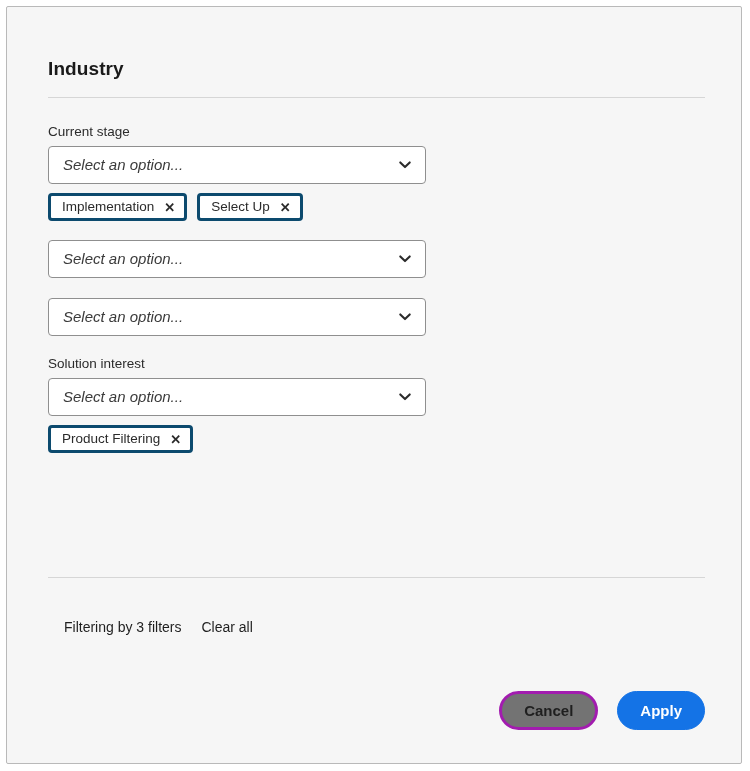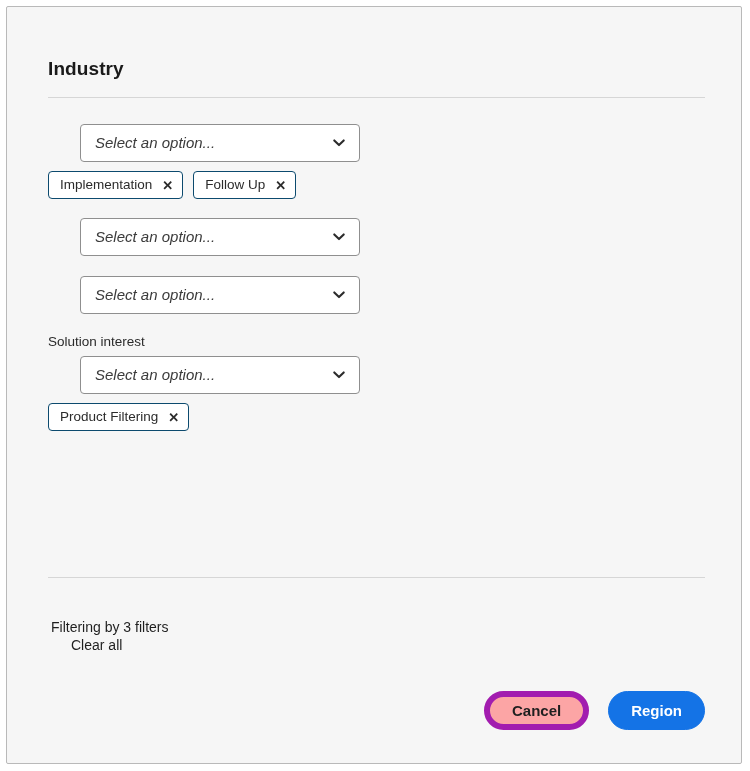--- a/index.html
+++ b/index.html
@@ -70,29 +70,28 @@
   .field-label {
     font-size: 13.5px;
     color: #2b2b2b;
     line-height: 16px;
     margin-bottom: 6px;
   }
 
   .select-box {
     position: relative;
     box-sizing: border-box;
-    width: 280px;
+    width: 378px;
     height: 38px;
     background: #ffffff;
     border: 1px solid #8f8f8f;
     border-radius: 4px;
     display: flex;
     align-items: center;
     cursor: pointer;
-    margin-left: 32px;
   }
 
   .select-placeholder {
     font-size: 15px;
     font-style: italic;
     color: #3b3b3b;
     padding-left: 14px;
     line-height: 18px;
   }
 
@@ -111,21 +110,21 @@
     margin-top: 9px;
     display: flex;
     flex-wrap: wrap;
     gap: 10px;
   }
 
   .chip {
     box-sizing: border-box;
     height: 28px;
     background: #ffffff;
-    border: 1px solid #0c4a6e;
+    border: 3px solid #0c4a6e;
     border-radius: 4px;
     display: inline-flex;
     align-items: center;
     padding: 0 9px 0 11px;
     cursor: pointer;
   }
 
   .chip-label {
     font-size: 13.5px;
     color: #2b2b2b;
@@ -140,23 +139,23 @@
     line-height: 13px;
     cursor: pointer;
   }
 
   .gap-after-field { height: 20px; }
   .gap-after-chips { height: 19px; }
 
   .footer-status {
     position: absolute;
     top: 611px;
-    left: 3px;
-    display: flex;
-    flex-direction: column;
+    left: 16px;
+    display: flex;
+    align-items: center;
   }
 
   .status-text {
     font-size: 14px;
     color: #1f1f1f;
     line-height: 18px;
   }
 
   .clear-all {
     font-size: 14px;
@@ -182,22 +181,22 @@
     display: inline-flex;
     align-items: center;
     justify-content: center;
     font-size: 15px;
     font-weight: bold;
     cursor: pointer;
     padding: 0 22px;
   }
 
   .btn-cancel {
-    background: #fca5a5;
-    border: 6px solid #a21caf;
+    background: #737373;
+    border: 3px solid #a21caf;
     color: #1f1f1f;
     min-width: 85px;
   }
 
   .btn-apply {
     background: #1473e6;
     border: 1px solid #1473e6;
     color: #ffffff;
     min-width: 85px;
   }
@@ -207,35 +206,36 @@
 
 <div class="panel">
   <div class="panel-inner">
 
     <div class="panel-title">Industry</div>
 
     <div class="divider divider-top"></div>
 
     <div class="fields" id="fields-container">
         <div class="field-group">
+          <div class="field-label">Current stage</div>
           <div class="select-box">
             <span class="select-placeholder">Select an option...</span>
             <span class="chevron">
               <svg viewBox="0 0 16 16" width="14" height="14" aria-hidden="true">
                 <path d="M2.6 5.1 L8 10.4 L13.4 5.1" fill="none" stroke="#2b2b2b" stroke-width="2.4" stroke-linecap="round" stroke-linejoin="round"></path>
               </svg>
             </span>
           </div>
           <div class="chips">
             <div class="chip">
               <span class="chip-label">Implementation</span>
               <span class="chip-remove">✕</span>
             </div>
             <div class="chip">
-              <span class="chip-label">Follow Up</span>
+              <span class="chip-label">Select Up</span>
               <span class="chip-remove">✕</span>
             </div>
           </div>
           <div class="gap-after-chips"></div>
         </div>
         <div class="field-group">
           <div class="select-box">
             <span class="select-placeholder">Select an option...</span>
             <span class="chevron">
               <svg viewBox="0 0 16 16" width="14" height="14" aria-hidden="true">
@@ -278,17 +278,17 @@
 
     <div class="divider divider-bottom"></div>
 
     <div class="footer-status">
       <span class="status-text">Filtering by 3 filters</span>
       <span class="clear-all">Clear all</span>
     </div>
 
     <div class="footer-actions">
       <button class="btn btn-cancel">Cancel</button>
-      <button class="btn btn-apply">Region</button>
+      <button class="btn btn-apply">Apply</button>
     </div>
 
   </div>
 </div>
 
 </body></html>

